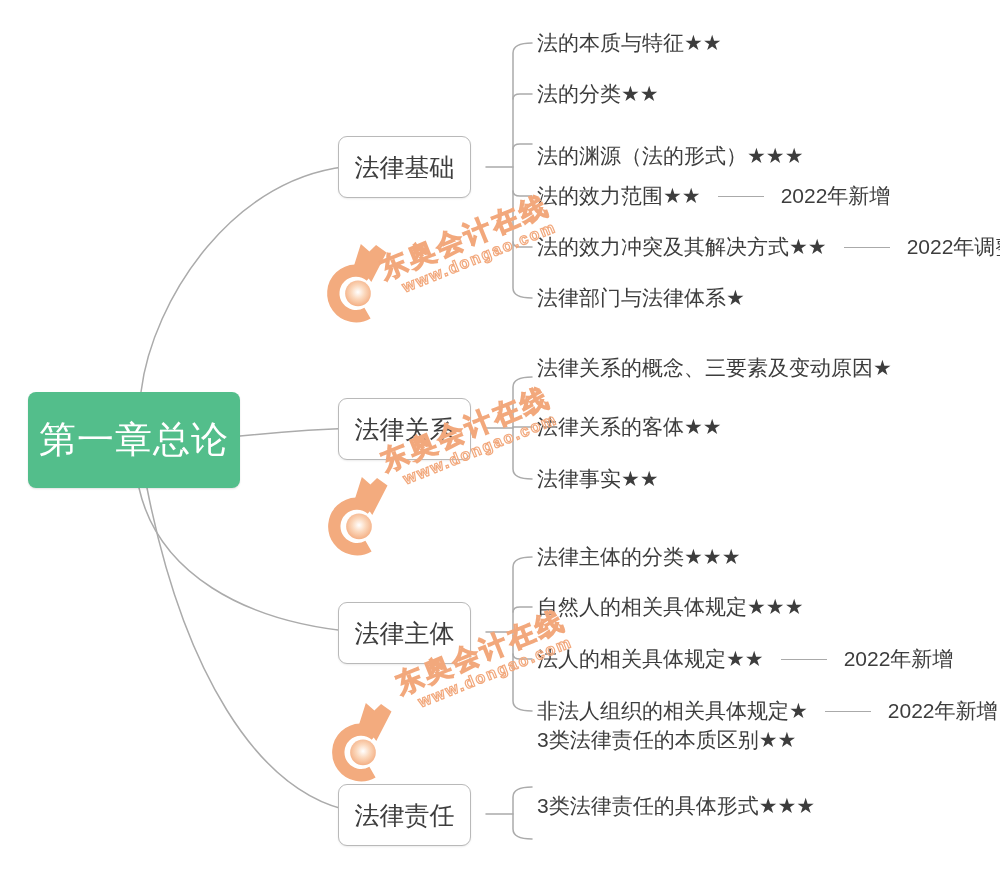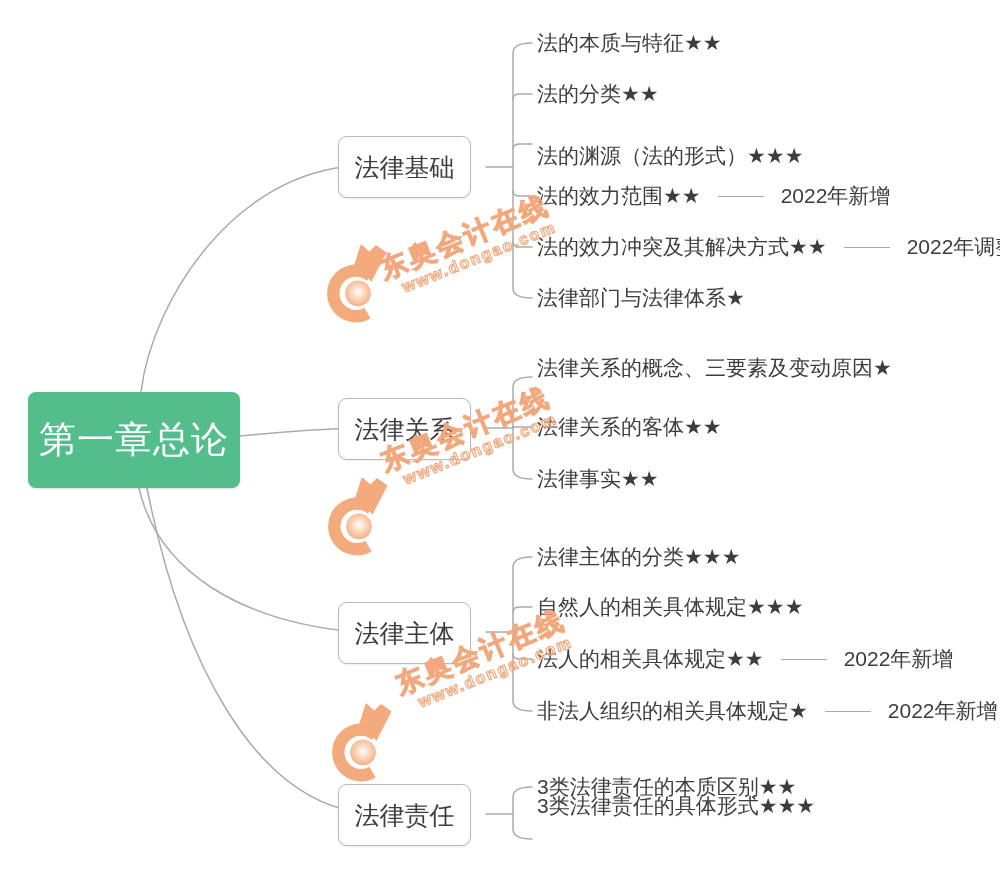--- a/index.html
+++ b/index.html
@@ -125,21 +125,21 @@
     <span class="leaf-text">法人的相关具体规定★★</span>
     <span class="anno-line"></span>
     <span class="anno-text">2022年新增</span>
   </div>
   <div class="leaf" style="top:711px">
     <span class="leaf-text">非法人组织的相关具体规定★</span>
     <span class="anno-line"></span>
     <span class="anno-text">2022年新增</span>
   </div>
 
-  <div class="leaf" style="top:787px">
+  <div class="leaf" style="top:740px">
     <span class="leaf-text">3类法律责任的本质区别★★</span>
   </div>
   <div class="leaf" style="top:806px">
     <span class="leaf-text">3类法律责任的具体形式★★★</span>
   </div>
 
   <div class="stamp" style="left:320px;top:215px;width:260px;height:130px">
     <svg class="wm-logo" style="left:0;top:21px" width="76" height="92" viewBox="0 0 80 96">
       <defs>
           <radialGradient id="wmball1" cx="50%" cy="45%" r="60%">

